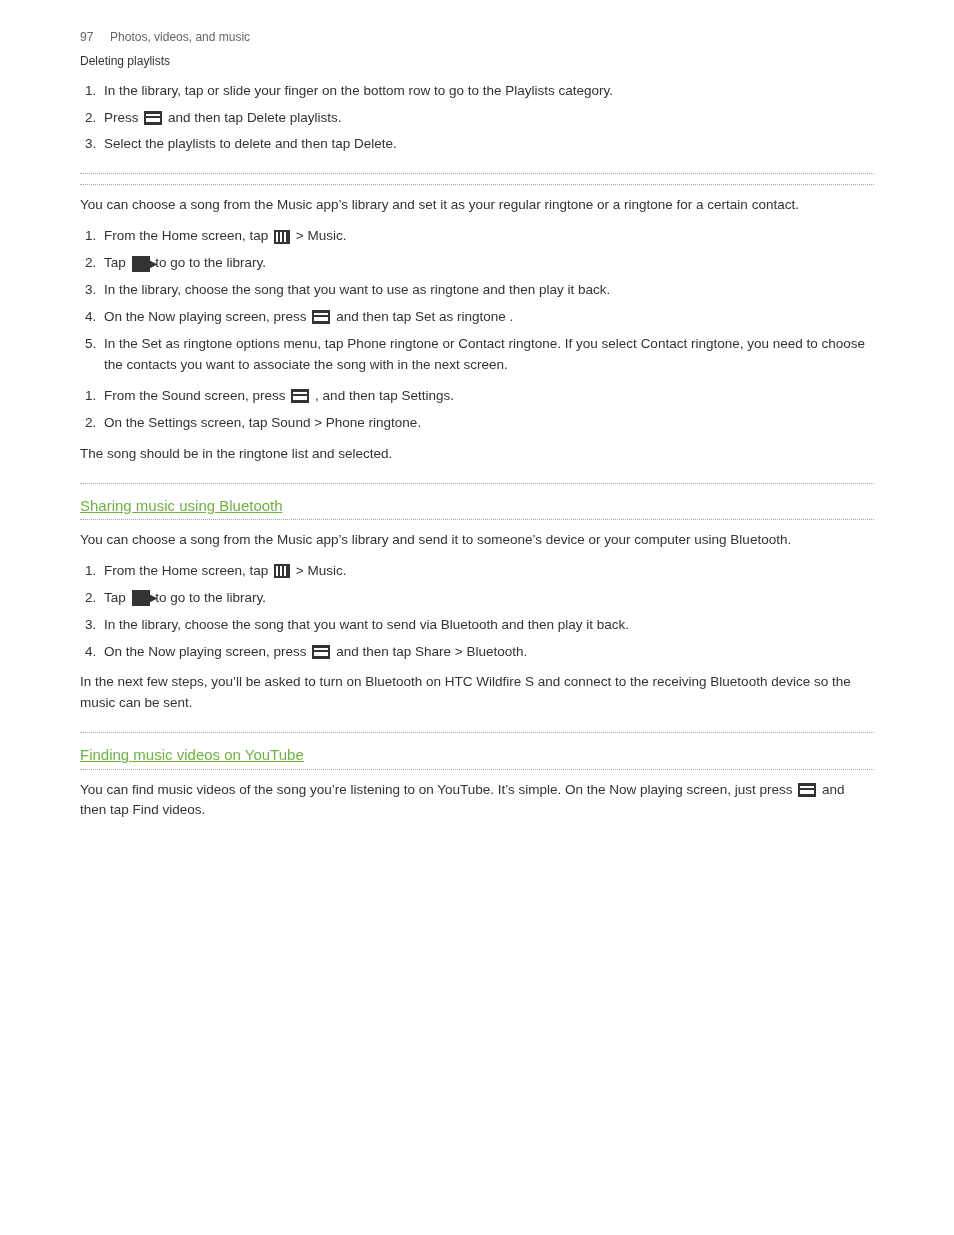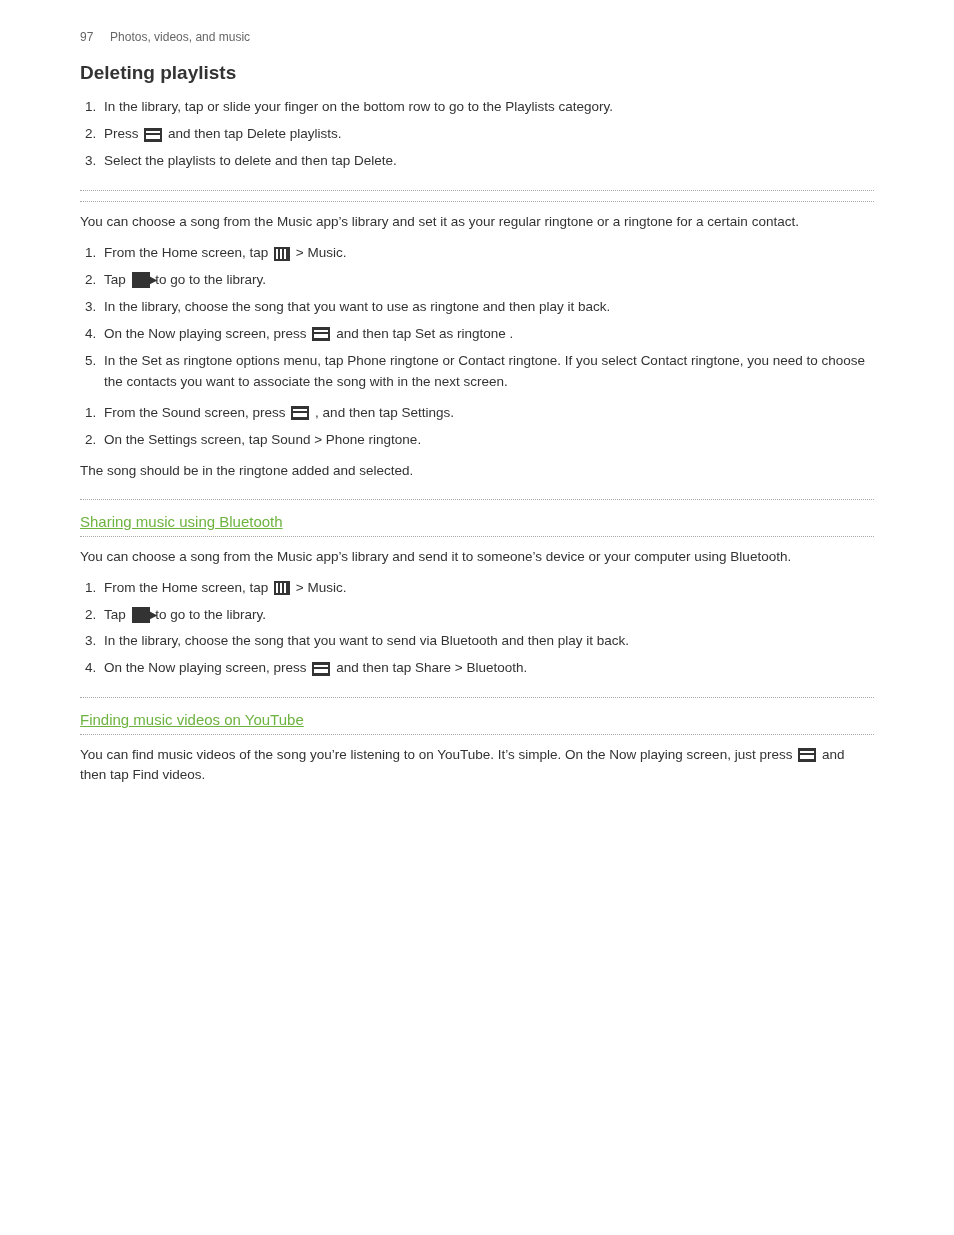--- a/index.html
+++ b/index.html
@@ -14,40 +14,40 @@
       font-size: 14px;
       color: #333333;
       width: 954px;
       min-height: 1235px;
       padding: 30px 80px 40px 80px;
     }
 
     .page-header {
       font-size: 12px;
       color: #666666;
-      margin-bottom: 14px;
+      margin-bottom: 8px;
     }
 
     .section-title-green {
       color: #6db33f;
       font-size: 15px;
       font-weight: normal;
       text-decoration: underline;
       margin-bottom: 2px;
     }
 
     .dotted-line {
       border: none;
       border-top: 1px dotted #aaaaaa;
       margin-bottom: 10px;
     }
 
     .bold-heading {
-      font-weight: bold;
-      font-size: 19px;
+      font-weight: normal;
+      font-size: 12px;
       margin-bottom: 10px;
     }
 
     .sub-heading {
       font-weight: bold;
       font-size: 13px;
       margin-bottom: 8px;
     }
 
     p {
@@ -220,21 +220,21 @@
     <li>
       <span>From the Sound screen, press </span>
       <span class="menu-icon"></span>
       <span> , and then tap </span><b>Settings</b><span>.</span>
     </li>
     <li>
       <span>On the Settings screen, tap </span><b>Sound</b><span> &gt; </span><b>Phone ringtone</b><span>.</span>
     </li>
   </ol>
 
-  <p>The song should be in the ringtone added and selected.</p>
+  <p>The song should be in the ringtone list and selected.</p>
 </div>
 
 <hr class="dotted-line">
 <div class="section">
   <p class="section-title-green">Sharing music using Bluetooth</p>
   <hr class="dotted-line">
   <p>You can choose a song from the Music app’s library and send it to someone’s device or your computer using Bluetooth.</p>
 
   <ol>
     <li>
@@ -250,20 +250,21 @@
     <li>
       <span>In the library, choose the song that you want to send via Bluetooth and then play it back.</span>
     </li>
     <li>
       <span>On the Now playing screen, press </span>
       <span class="menu-icon"></span>
       <span> and then tap </span><b>Share</b><span> &gt; </span><b>Bluetooth</b><span>.</span>
     </li>
   </ol>
 
+  <p>In the next few steps, you’ll be asked to turn on Bluetooth on HTC Wildfire S and connect to the receiving Bluetooth device so the music can be sent.</p>
 </div>
 
 <hr class="dotted-line">
 <div class="section">
   <p class="section-title-green">Finding music videos on YouTube</p>
   <hr class="dotted-line">
   <p>
     <span>You can find music videos of the song you’re listening to on YouTube. It’s simple. On the Now playing screen, just press </span>
     <span class="menu-icon"></span>
     <span> and then tap </span><b>Find videos</b><span>.</span>

